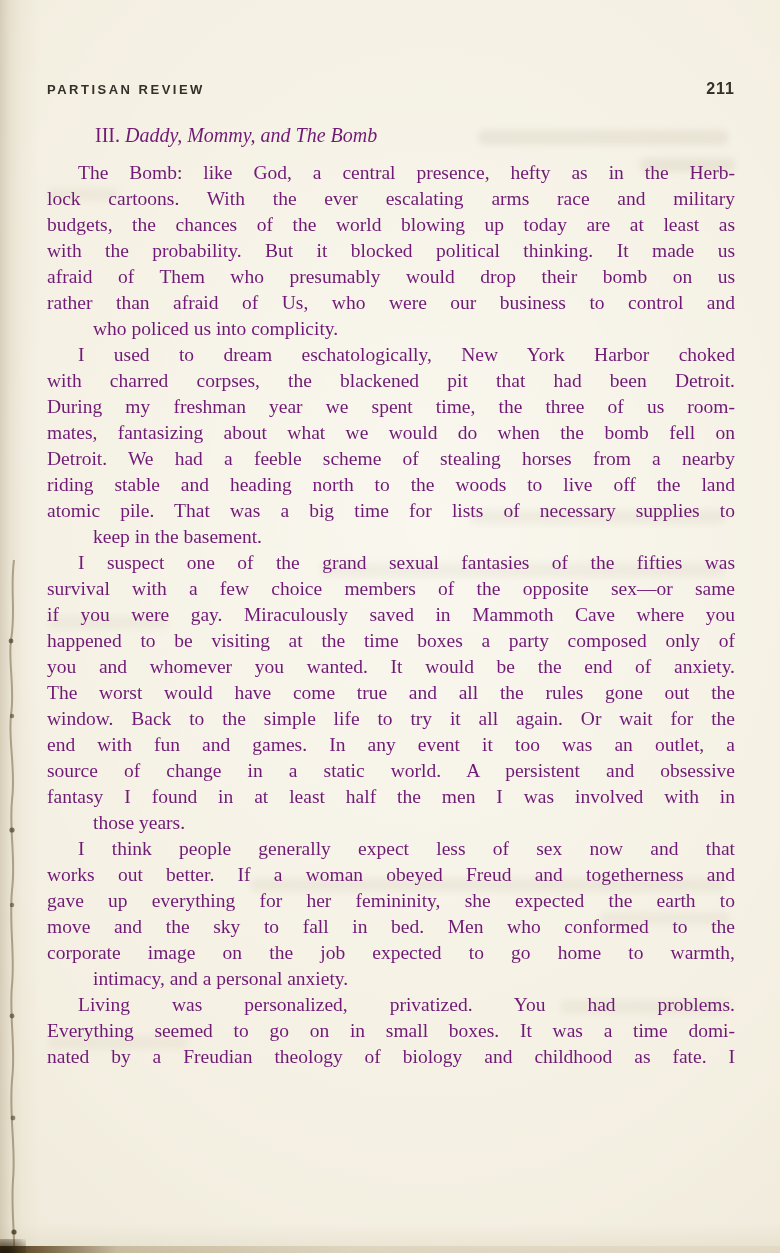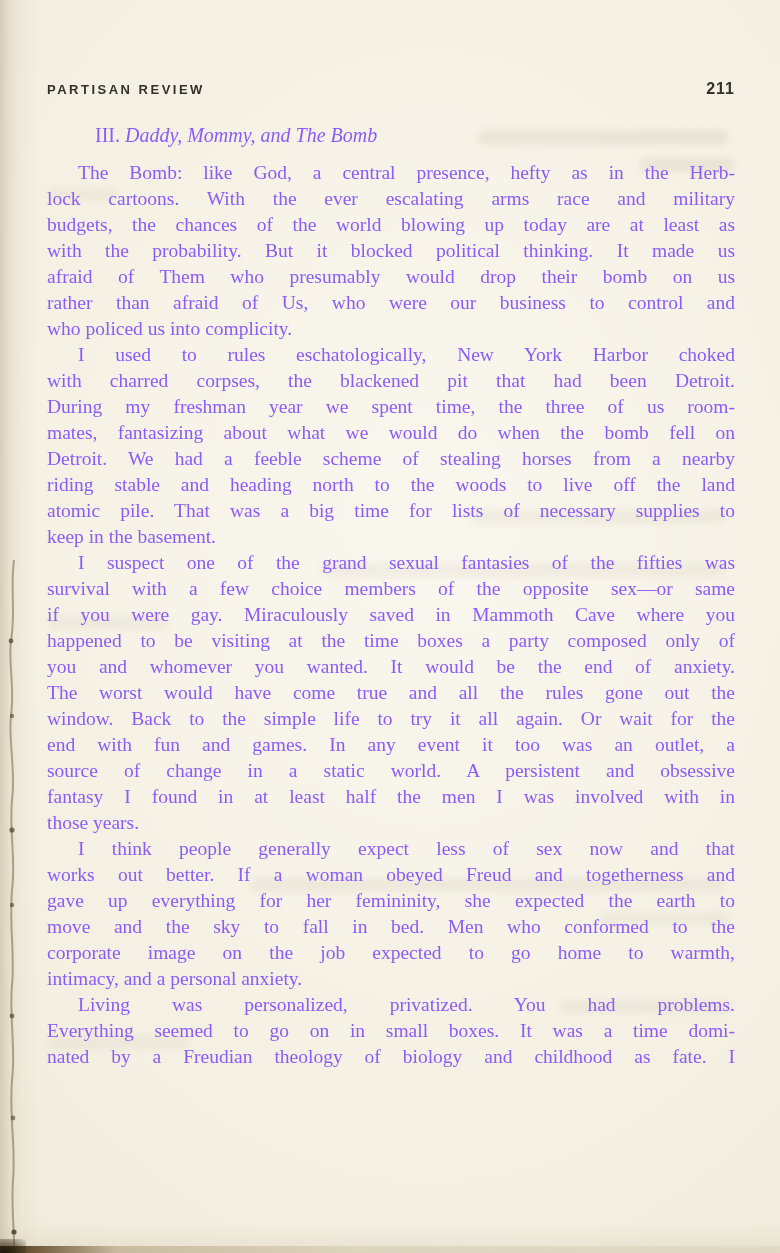--- a/index.html
+++ b/index.html
@@ -37,36 +37,36 @@
   .header-row {
     position: absolute; left: 47px; right: 45px; top: 80px;
     display: flex; justify-content: space-between; align-items: baseline;
     font-family: "Liberation Sans", sans-serif;
     color: #34302a;
   }
   .journal-title { font-size: 13px; letter-spacing: 2.5px; font-weight: 600; }
   .page-number { font-size: 16px; letter-spacing: 1px; font-weight: 600; }
   .content {
     position: absolute; left: 47px; top: 122px; width: 688px;
-    color: #8b5cf6; font-size: 19.5px;
+    color: #701a75; font-size: 19.5px;
   }
   .section-heading {
     line-height: 26px; height: 26px;
     padding-left: 48px; margin-bottom: 12px;
     font-size: 20px; white-space: nowrap;
   }
   .section-heading .numeral { font-style: normal; }
   .section-heading .title { font-style: italic; }
   .line {
     height: 26px; line-height: 26px;
     text-align: justify; text-align-last: justify;
     overflow: visible; white-space: normal;
   }
   .line.indent { text-indent: 31px; }
-  .line.last { text-align-last: left; }
+  .line.last { text-align-last: left; margin-left: 46px; }
 </style>
 </head>
 <body>
 
 <div class="paper"></div>
 
 <div class="deckle">
   <svg width="30" height="1253" viewBox="0 0 30 1253">
     <path d="M14,560 C10,590 16,612 11,640 C8,660 15,690 11,715 C8,740 16,770 12,800
              C9,830 16,860 12,890 C9,925 15,955 12,985 C9,1015 16,1050 12,1080
@@ -104,21 +104,21 @@
     <span class="title">Daddy, Mommy, and The Bomb</span>
   </div>
   <div>
       <div class="line indent">The Bomb: like God, a central presence, hefty as in the Herb-</div>
       <div class="line">lock cartoons. With the ever escalating arms race and military</div>
       <div class="line">budgets, the chances of the world blowing up today are at least as</div>
       <div class="line">with the probability. But it blocked political thinking. It made us</div>
       <div class="line">afraid of Them who presumably would drop their bomb on us</div>
       <div class="line">rather than afraid of Us, who were our business to control and</div>
       <div class="line last">who policed us into complicity.</div>
-      <div class="line indent">I used to rules eschatologically, New York Harbor choked</div>
+      <div class="line indent">I used to dream eschatologically, New York Harbor choked</div>
       <div class="line">with charred corpses, the blackened pit that had been Detroit.</div>
       <div class="line">During my freshman year we spent time, the three of us room-</div>
       <div class="line">mates, fantasizing about what we would do when the bomb fell on</div>
       <div class="line">Detroit. We had a feeble scheme of stealing horses from a nearby</div>
       <div class="line">riding stable and heading north to the woods to live off the land</div>
       <div class="line">atomic pile. That was a big time for lists of necessary supplies to</div>
       <div class="line last">keep in the basement.</div>
       <div class="line indent">I suspect one of the grand sexual fantasies of the fifties was</div>
       <div class="line">survival with a few choice members of the opposite sex––or same</div>
       <div class="line">if you were gay. Miraculously saved in Mammoth Cave where you</div>

